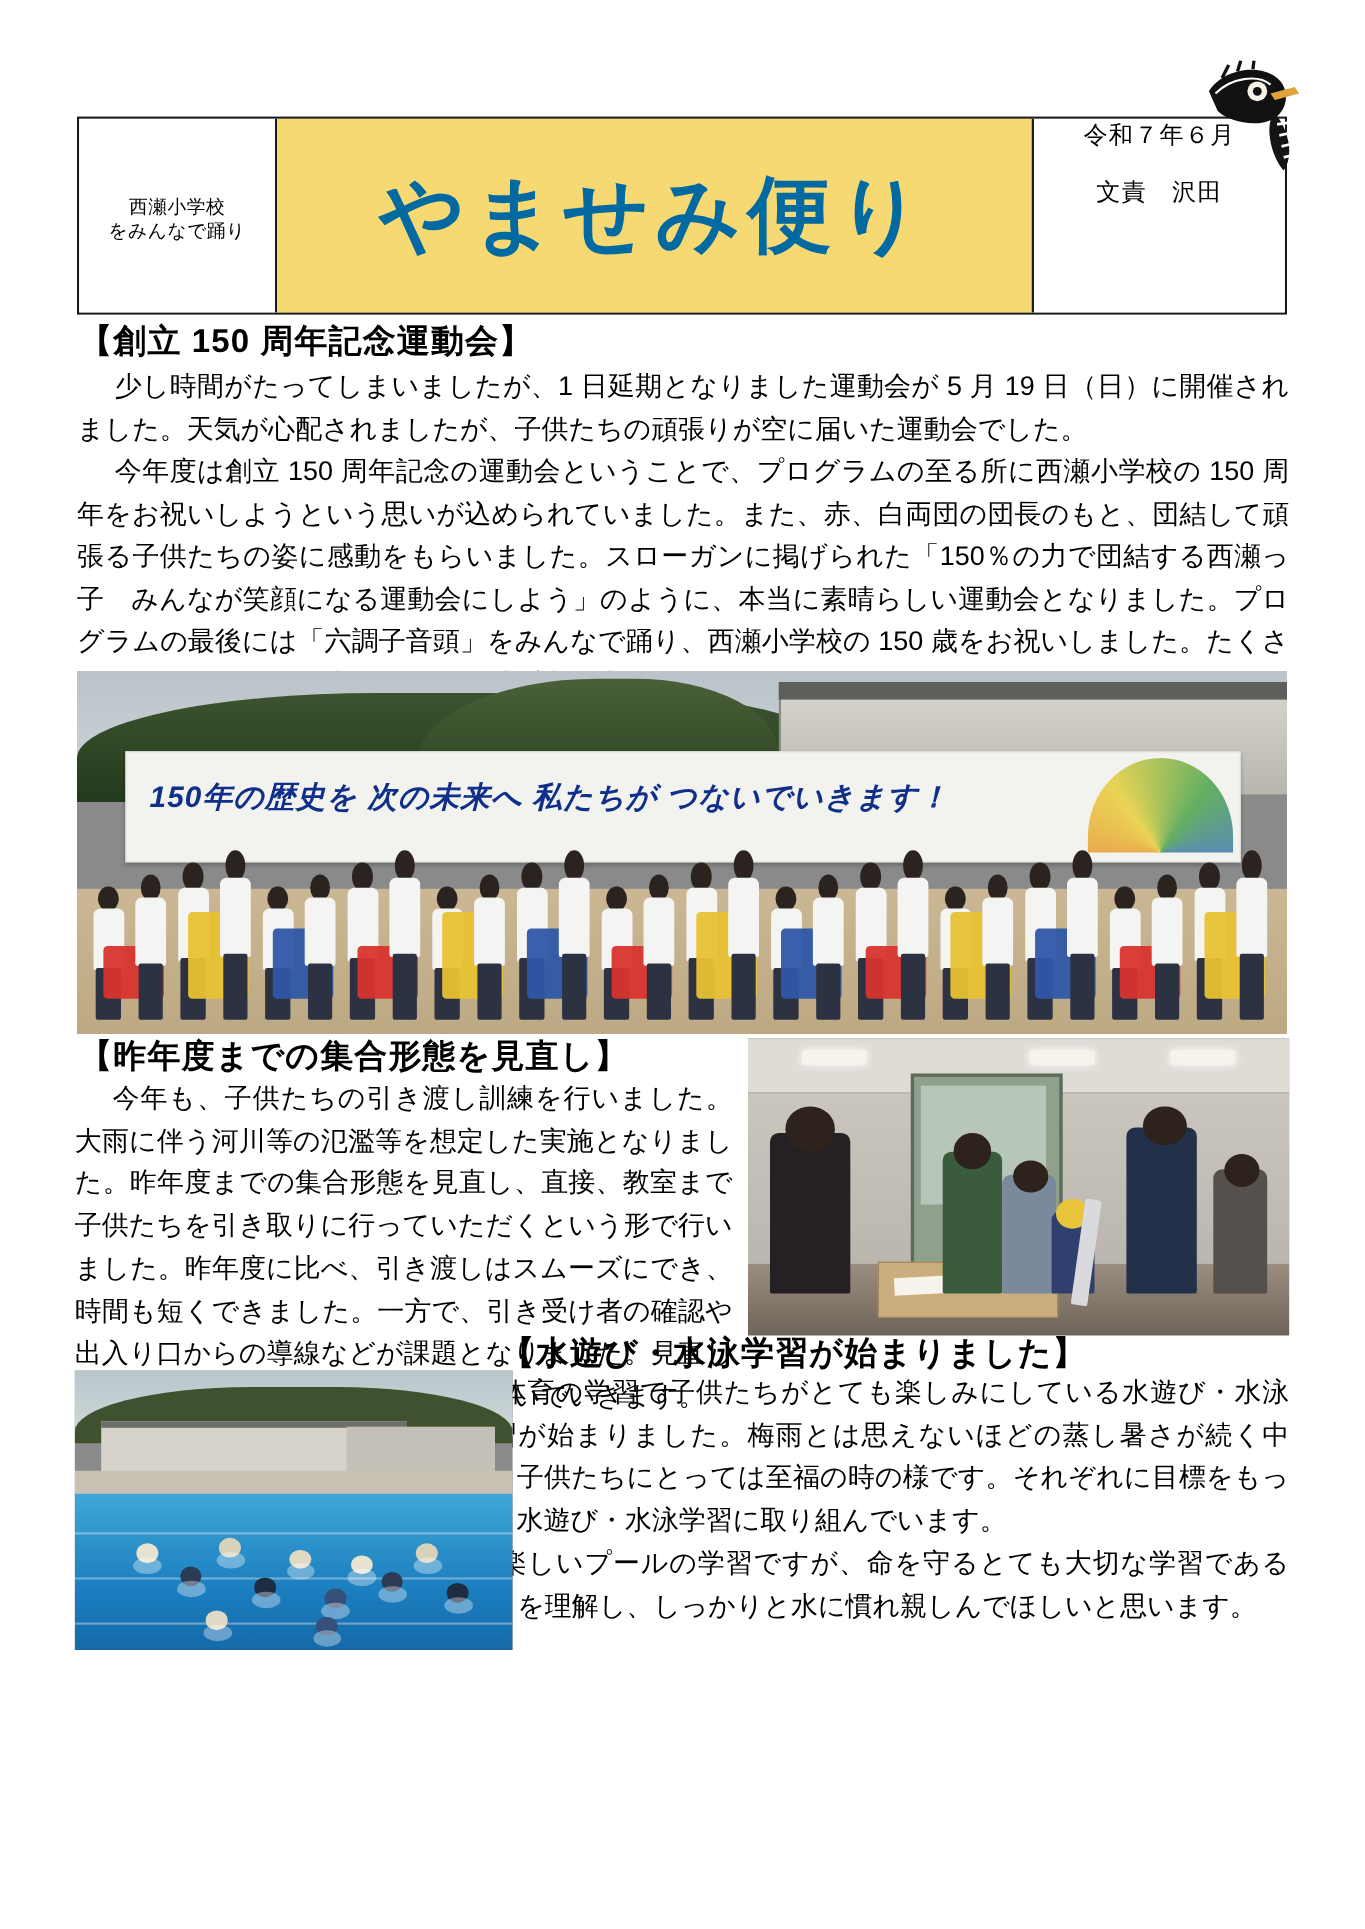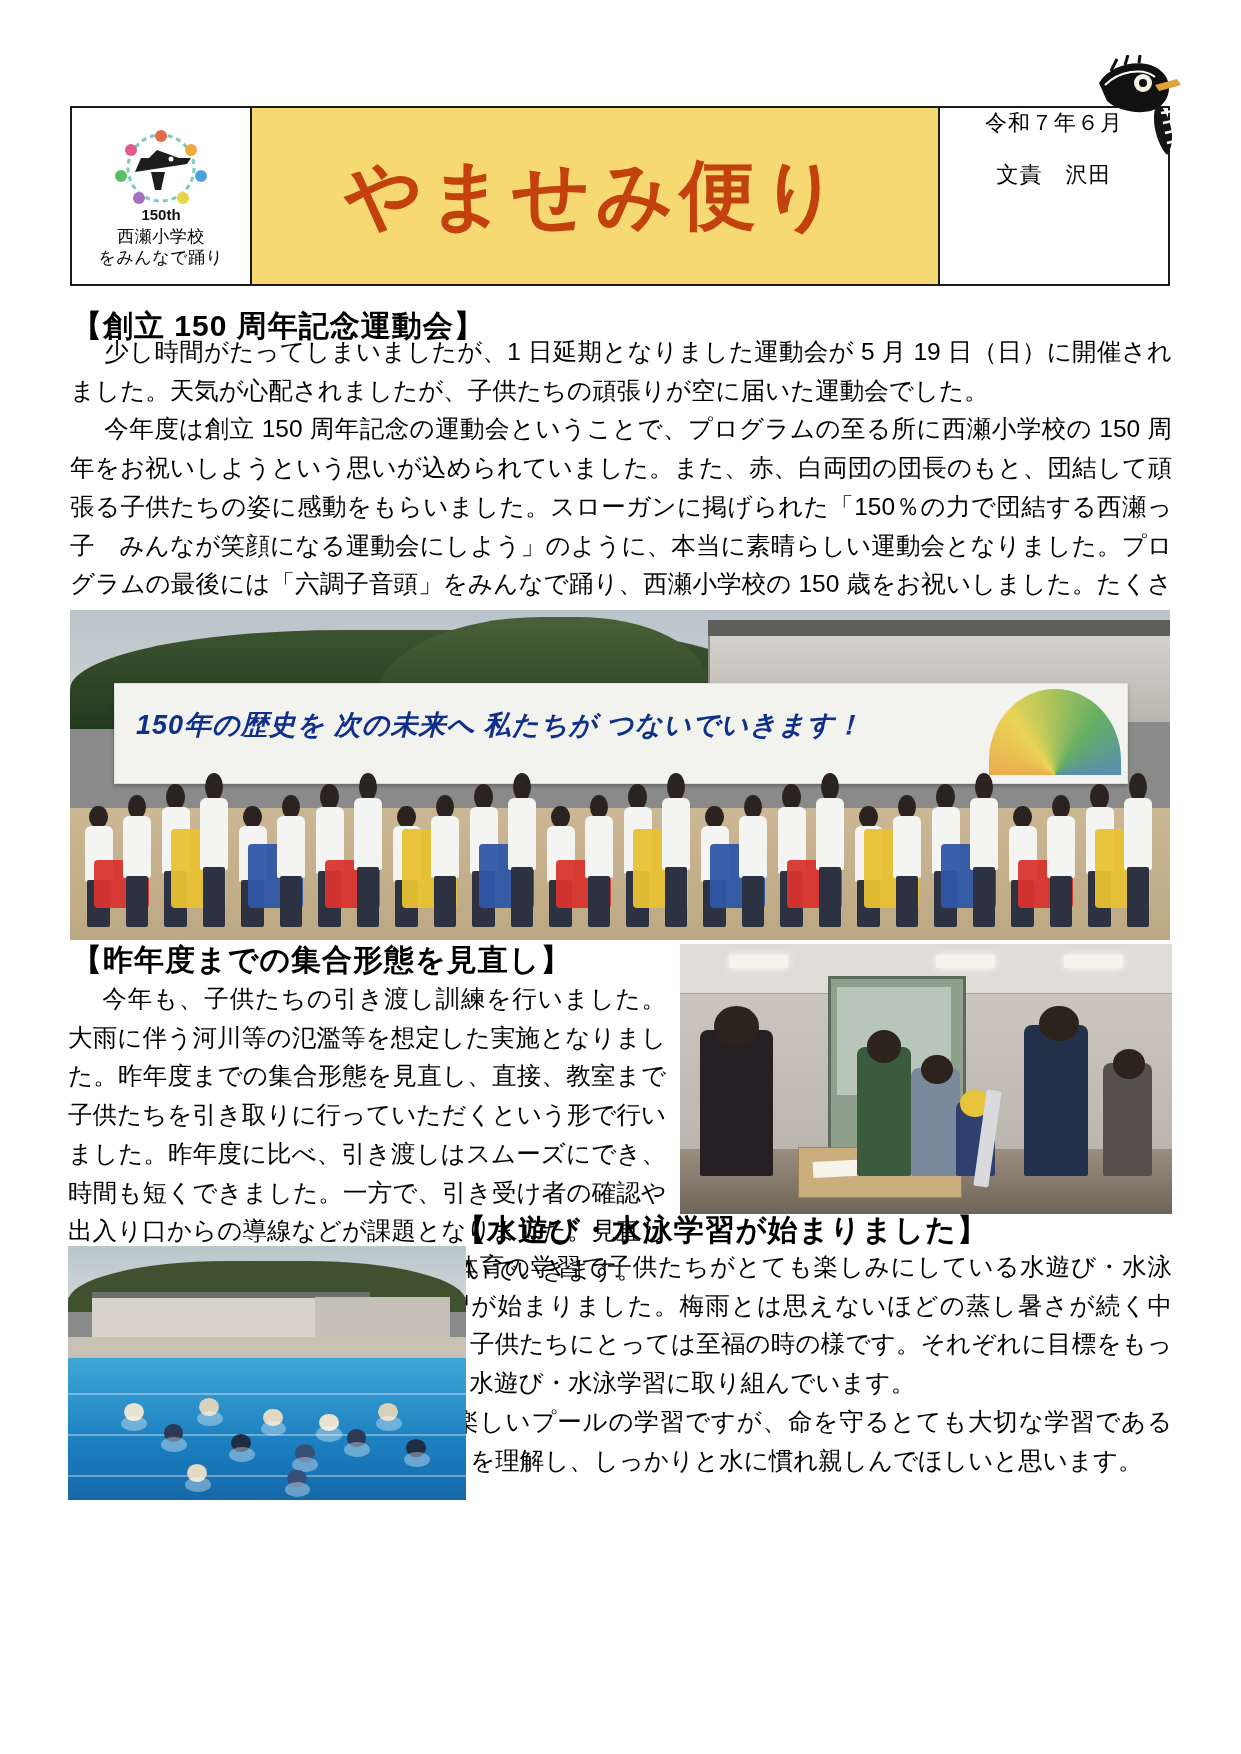--- a/index.html
+++ b/index.html
@@ -57,21 +57,21 @@
     border-right: 2px solid #1a1a1a;
     display: flex;
     align-items: center;
     justify-content: center;
   }
   .header-title span {
     font-family: "Liberation Sans", sans-serif;
     font-weight: bold;
     font-size: 76px;
     letter-spacing: 6px;
-    color: #c2410c;
+    color: #0369a1;
   }
   .header-meta {
     width: 228px;
     display: flex;
     flex-direction: column;
     align-items: center;
     justify-content: flex-start;
     gap: 22px;
     background: #fff;
   }
@@ -101,21 +101,21 @@
   .body-text {
     font-family: "Liberation Sans", sans-serif;
     font-size: 24.5px;
     line-height: 1.58;
     text-align: justify;
     margin: 0;
   }
   .body-text p { margin: 0; }
   .indent { text-indent: 1.4em; }
 
-  #sec1-heading { position: absolute; left: 72px; top: 306px; }
+  #sec1-heading { position: absolute; left: 72px; top: 290px; }
   #sec1-body { position: absolute; left: 70px; top: 333px; width: 1102px; }
 
   
   .photo {
     position: absolute;
     overflow: hidden;
     background: #8a8a8a;
     font-style: italic;
   }
 
@@ -186,38 +186,20 @@
 
   
   .sr-only { position:absolute; width:1px; height:1px; overflow:hidden; clip:rect(0,0,0,0); }
 </style>
 </head>
 <body>
 
 <div class="header">
 
   <div class="header-logo">
-    <div class="logo-mark">
-      <svg viewBox="0 0 112 96" width="112" height="96" aria-hidden="true">
-        <g>
-          <circle cx="56" cy="40" r="33" fill="none" stroke="#7ec9c0" stroke-width="3" stroke-dasharray="5 4"></circle>
-          <circle cx="26" cy="22" r="6" fill="#e2598b"></circle>
-          <circle cx="86" cy="22" r="6" fill="#f0a93c"></circle>
-          <circle cx="16" cy="48" r="6" fill="#5bbf64"></circle>
-          <circle cx="96" cy="48" r="6" fill="#4aa3dd"></circle>
-          <circle cx="34" cy="70" r="6" fill="#a56fc0"></circle>
-          <circle cx="78" cy="70" r="6" fill="#e8d44a"></circle>
-          <circle cx="56" cy="8" r="6" fill="#e06a4a"></circle>
-          <path d="M30 44 L82 36 L86 30 L74 30 L52 22 L44 30 L36 30 Z" fill="#1d1d1d"></path>
-          <path d="M46 44 L60 44 L56 62 L50 62 Z" fill="#1d1d1d"></path>
-          <circle cx="66" cy="31" r="2.5" fill="#fff"></circle>
-          <text x="56" y="92" font-family="Liberation Sans, sans-serif" font-size="15" font-weight="bold" text-anchor="middle" fill="#111">150th</text>
-        </g>
-      </svg>
-    </div>
     <div class="logo-caption">
       <div>西瀬小学校</div>
       <div>をみんなで踊り</div>
     </div>
   </div>
 
   <div class="header-title">
     <span>やませみ便り</span>
   </div>
 

